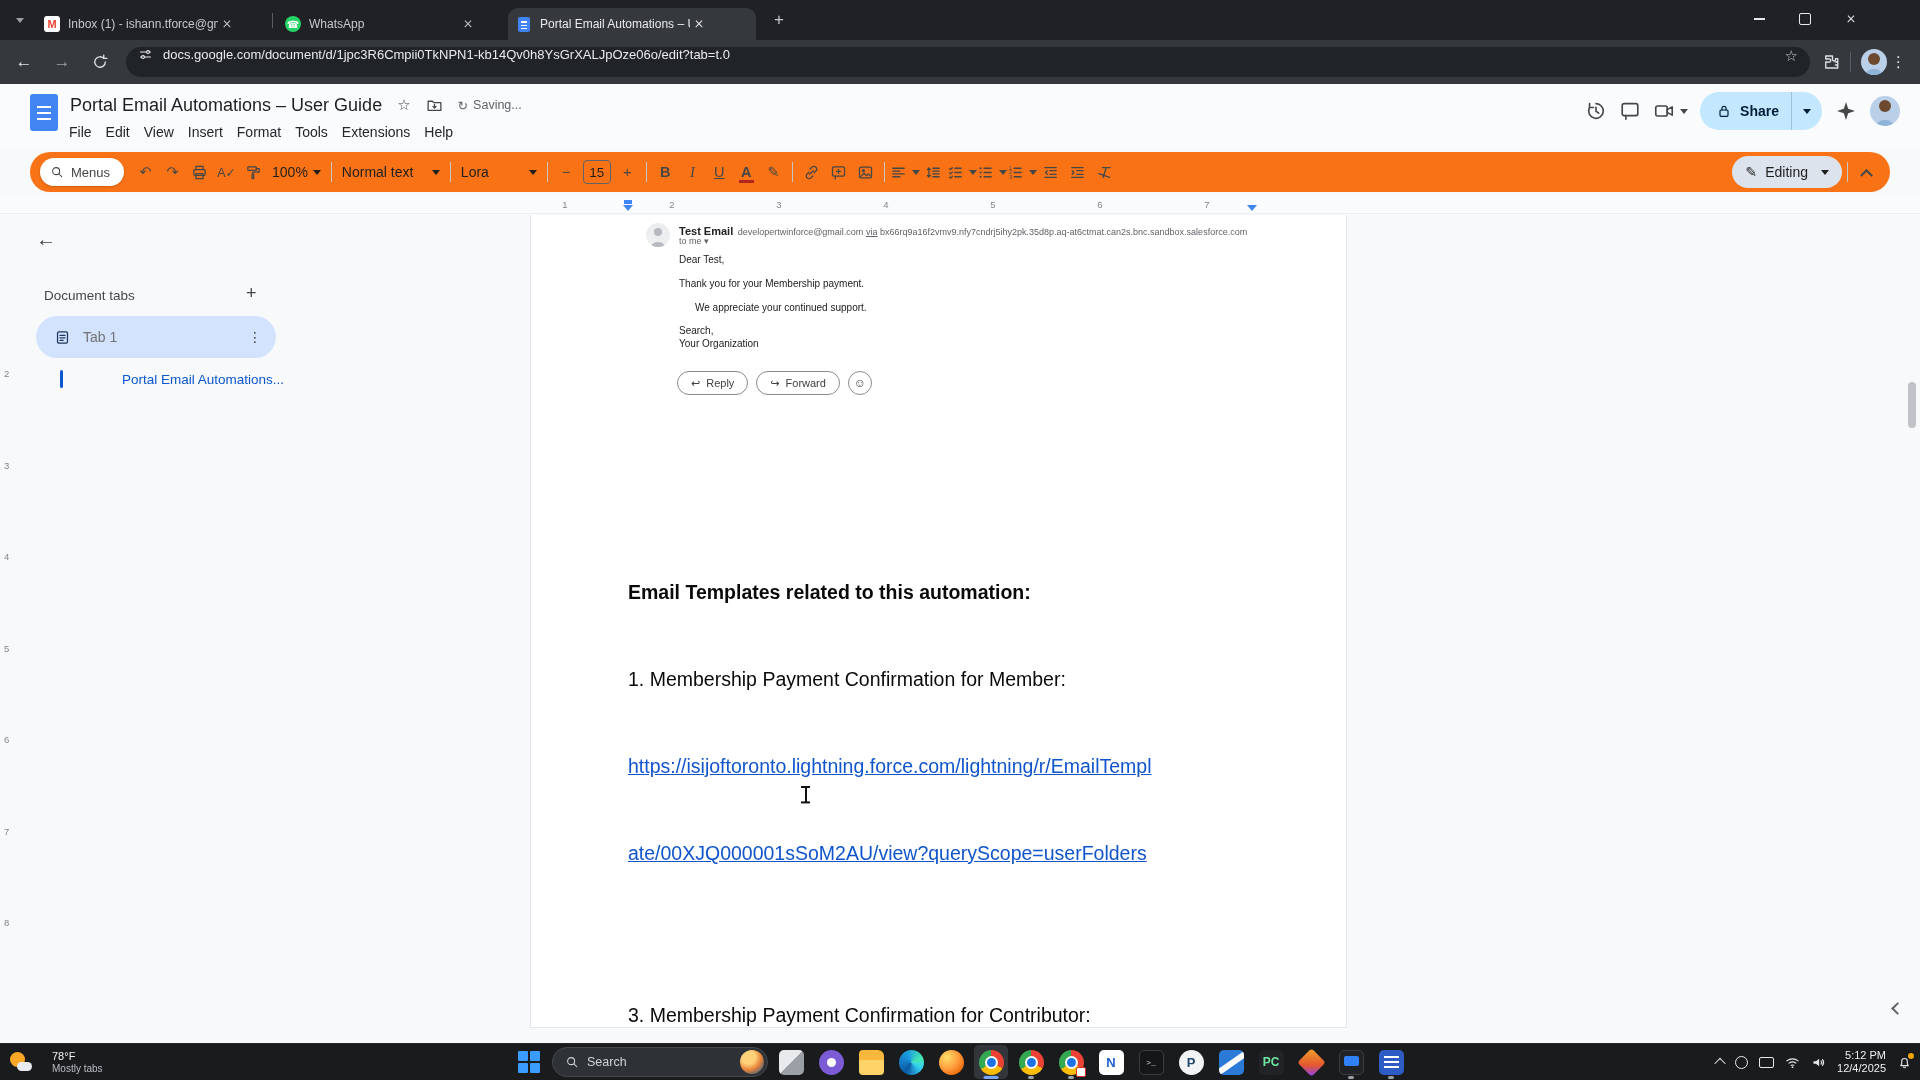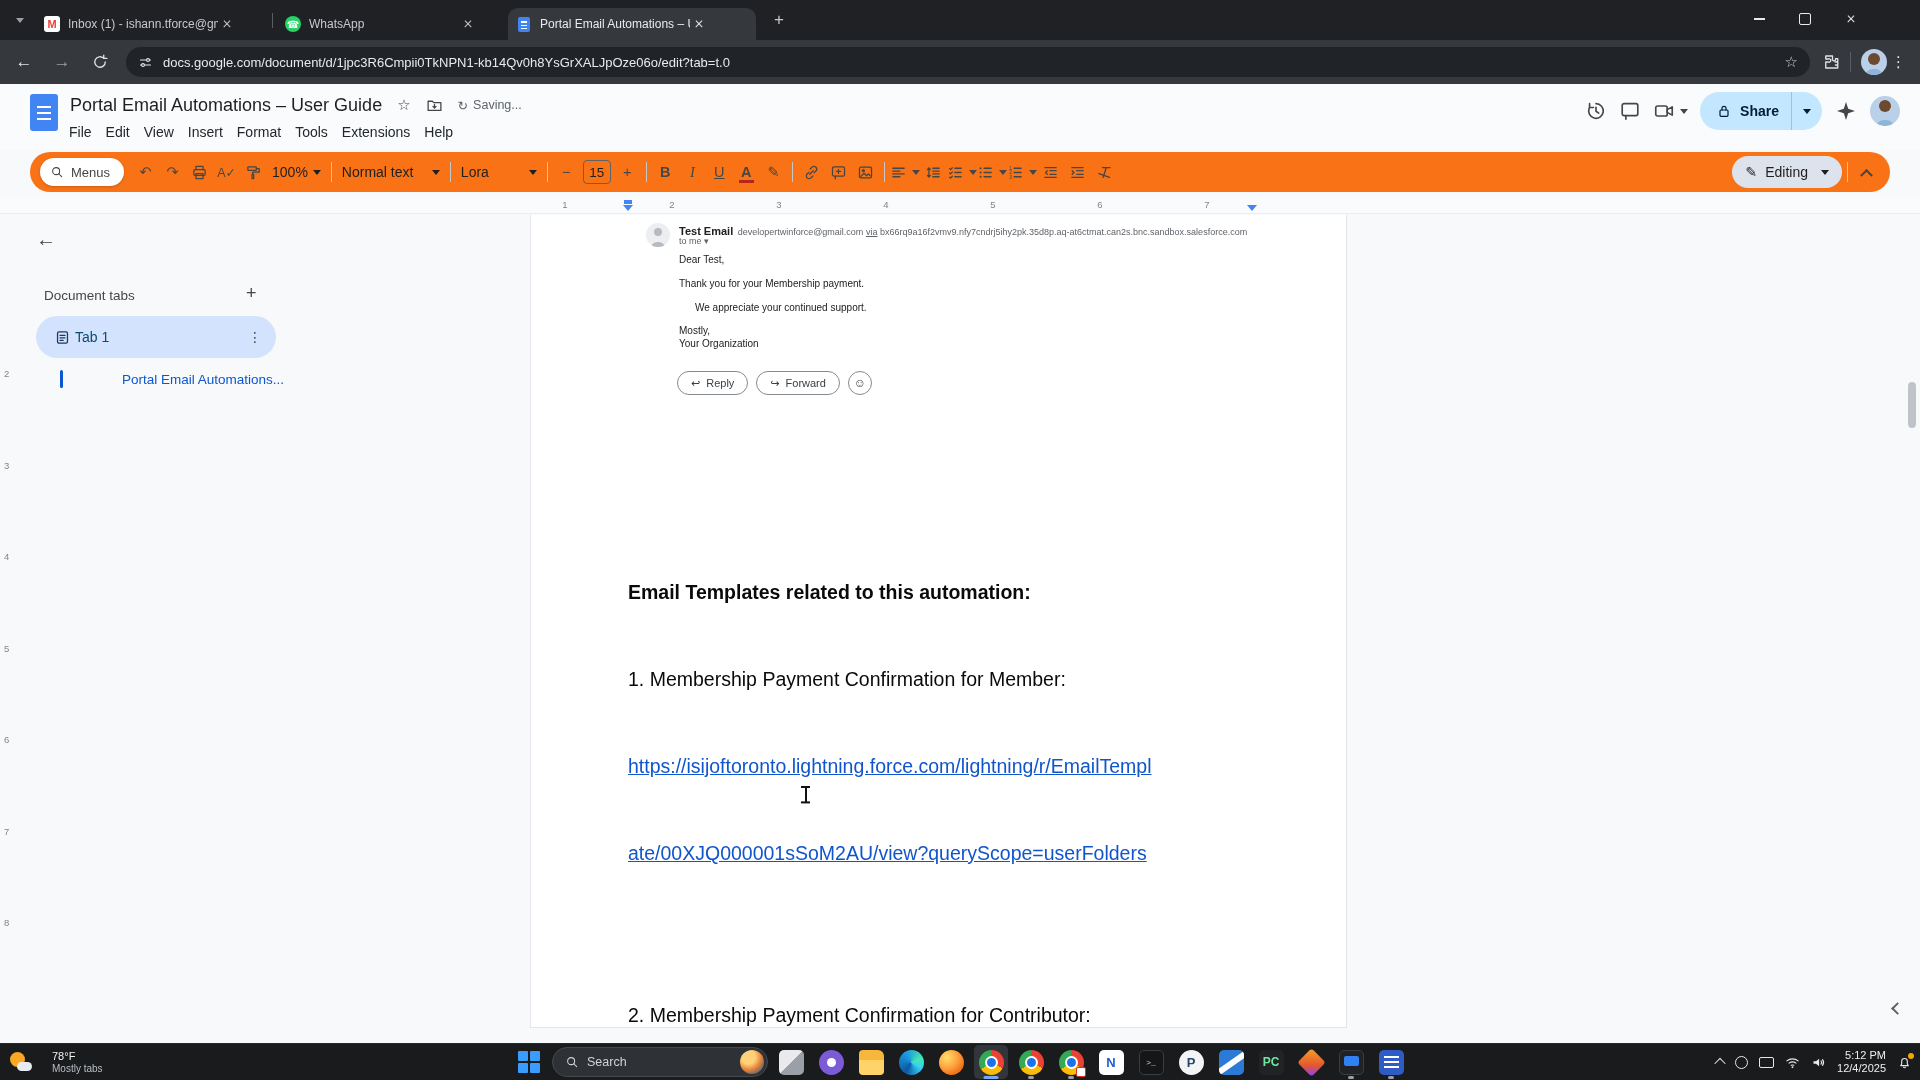--- a/index.html
+++ b/index.html
@@ -24,21 +24,21 @@
   .xi::before,.xi::after { content:""; position:absolute; left:50%; top:50%; width:9px; height:1.3px; background:currentColor; transform:translate(-50%,-50%) rotate(45deg); }
   .xi::after { transform:translate(-50%,-50%) rotate(-45deg); }
   .tabdiv { position:absolute; top:13px; width:1px; height:15px; background:#5a5e64; }
   .newtab { position:absolute; left:768px; top:9px; width:22px; height:22px; color:#c5c8cd; font-size:17px; display:flex; align-items:center; justify-content:center; }
   .wc { position:absolute; top:0; width:46px; height:38px; display:flex; align-items:center; justify-content:center; color:#e8eaed; }
   .wc-min::before { content:""; width:11px; height:1.4px; background:#e8eaed; }
   .wc-max::before { content:""; width:10px; height:10px; border:1.4px solid #e8eaed; border-radius:2px; }
 
   .urlrow { position:absolute; left:0; top:40px; width:100%; height:44px; background:#35383d; display:flex; align-items:center; }
   .navbtn { width:28px; height:28px; margin-left:10px; display:flex; align-items:center; justify-content:center; font-size:17px; color:#dfe2e6; }
-  .urlpill { flex:1; height:30px; background:#202327; border-radius:15px; margin:0 12px; display:flex; align-items:center; color:#e8eaed; }
+  .urlpill { flex:1; height:30px; background:#202327; border-radius:15px; margin:0 12px; display:flex; color:#e8eaed; }
   .urltext { font-size:13px; margin-left:10px; flex:1; white-space:nowrap; overflow:hidden; }
   .urlstar { margin-right:12px; color:#c5c8cd; font-size:15px; }
   .rowdiv { width:1px; height:20px; background:#5a5e64; margin:0 10px; }
   .avatar { width:26px; height:26px; border-radius:50%; background:#b9d0e8; position:relative; overflow:hidden; flex:none; }
   .avatar::before { content:""; position:absolute; left:50%; top:4px; transform:translateX(-50%); width:12px; height:12px; border-radius:50%; background:#6d4a2f; }
   .avatar::after { content:""; position:absolute; left:50%; bottom:-4px; transform:translateX(-50%); width:18px; height:10px; border-radius:8px 8px 0 0; background:#8fb4d9; }
   .dots { color:#dfe2e6; font-size:15px; margin:0 14px 0 4px; letter-spacing:0; }
   svg.ic { width:18px; height:18px; stroke:currentColor; fill:none; stroke-width:1.8; stroke-linecap:round; stroke-linejoin:round; }
 
   
@@ -81,21 +81,21 @@
   .hruler { position:absolute; left:0; right:0; top:196px; height:18px; background:#f9fbfd; border-bottom:1px solid #eceef1; }
   .rnum { position:absolute; top:3px; font-size:9.5px; color:#80868b; transform:translateX(-50%); }
   .imark { position:absolute; top:9px; width:0; height:0; border:5px solid transparent; border-top:6px solid #4285f4; transform:translateX(-50%); }
   .imark.first::before { content:""; position:absolute; left:-4px; top:-11px; width:8px; height:4px; background:#4285f4; }
   .vnum { position:absolute; left:4px; font-size:9.5px; color:#80868b; }
 
   .panel-back { position:absolute; left:36px; top:228px; font-size:20px; color:#3c4043; }
   .panel-hd { position:absolute; left:44px; top:288px; font-size:13.5px; color:#444746; }
   .panel-add { position:absolute; left:246px; top:283px; font-size:18px; color:#444746; }
   .tabpill { position:absolute; left:36px; top:316px; width:240px; height:42px; background:#d3e3fd; border-radius:21px; display:flex; align-items:center; padding:0 14px 0 18px; }
-  .tabpill .lbl { font-size:14px; color:#0c4a6e; margin-left:4px; flex:1; }
+  .tabpill .lbl { font-size:14px; color:#737373; margin-left:12px; flex:1; }
   .tabpill svg.ic { width:17px; height:17px; color:#1f3760; }
   .outline-item { position:absolute; left:60px; top:370px; display:flex; align-items:center; }
   .outline-bar { width:3px; height:18px; background:#0b57d0; border-radius:2px; margin-right:15px; }
   .outline-txt { font-size:13.5px; color:#0b57d0;margin-left:44px; }
 
   .page { position:absolute; left:530px; top:215px; width:817px; height:813px; background:#fff; border:1px solid #e2e5ea; border-top:none; }
 
   
   .email { position:absolute; left:113px; top:6px; width:620px; height:190px; color:#202124; }
   .em { position:absolute; white-space:nowrap; }
@@ -458,42 +458,42 @@
     <div class="email">
       <div class="em em-avatar"></div>
       <div class="em" style="left:35px;top:0;">
         <span class="em-sender">Test Email</span>
         <span class="em-meta"> <span>developertwinforce@gmail.com</span> <u>via</u> <span>bx66rq9a16f2vmv9.nfy7cndrj5ihy2pk.35d8p.aq-at6ctmat.can2s.bnc.sandbox.salesforce.com</span></span>
       </div>
       <div class="em em-meta" style="left:35px;top:15px;"><span>to me</span> ▾</div>
       <div class="em em-body" style="left:35px;top:33px;">Dear Test,</div>
       <div class="em em-body" style="left:35px;top:57px;">Thank you for your Membership payment.</div>
       <div class="em em-body" style="left:35px;top:81px;margin-left:16px;">We appreciate your continued support.</div>
-      <div class="em em-body" style="left:35px;top:104px;">Mostly,</div>
+      <div class="em em-body" style="left:35px;top:104px;">Search,</div>
       <div class="em em-body" style="left:35px;top:117px;">Your Organization</div>
       <div class="em" style="left:33px;top:150px;display:flex;gap:8px;align-items:center;">
         <span class="em-btn">
             <span>↩</span>
             <span>Reply</span>
           </span>
         <span class="em-btn">
             <span>↪</span>
             <span>Forward</span>
           </span>
         <span class="em-emoji">☺</span>
       </div>
     </div>
 
     <div class="doc">
       <div class="dline hb">Email Templates related to this automation:</div>
       <div class="dline">1. Membership Payment Confirmation for Member:</div>
       <div class="dline"><span class="lnk">https://isijoftoronto.lightning.force.com/lightning/r/EmailTempl</span></div>
       <div class="dline"><span class="lnk">ate/00XJQ000001sSoM2AU/view?queryScope=userFolders</span></div>
       <div class="dgap"></div>
-      <div class="dline">2. Membership Payment Confirmation for Contributor:</div>
+      <div class="dline">3. Membership Payment Confirmation for Contributor:</div>
       
       
       
       
     </div>
   </div>
 
   <div class="ibeam"></div>
   <div class="sthumb"></div>
   <div class="corner-chev"></div>

